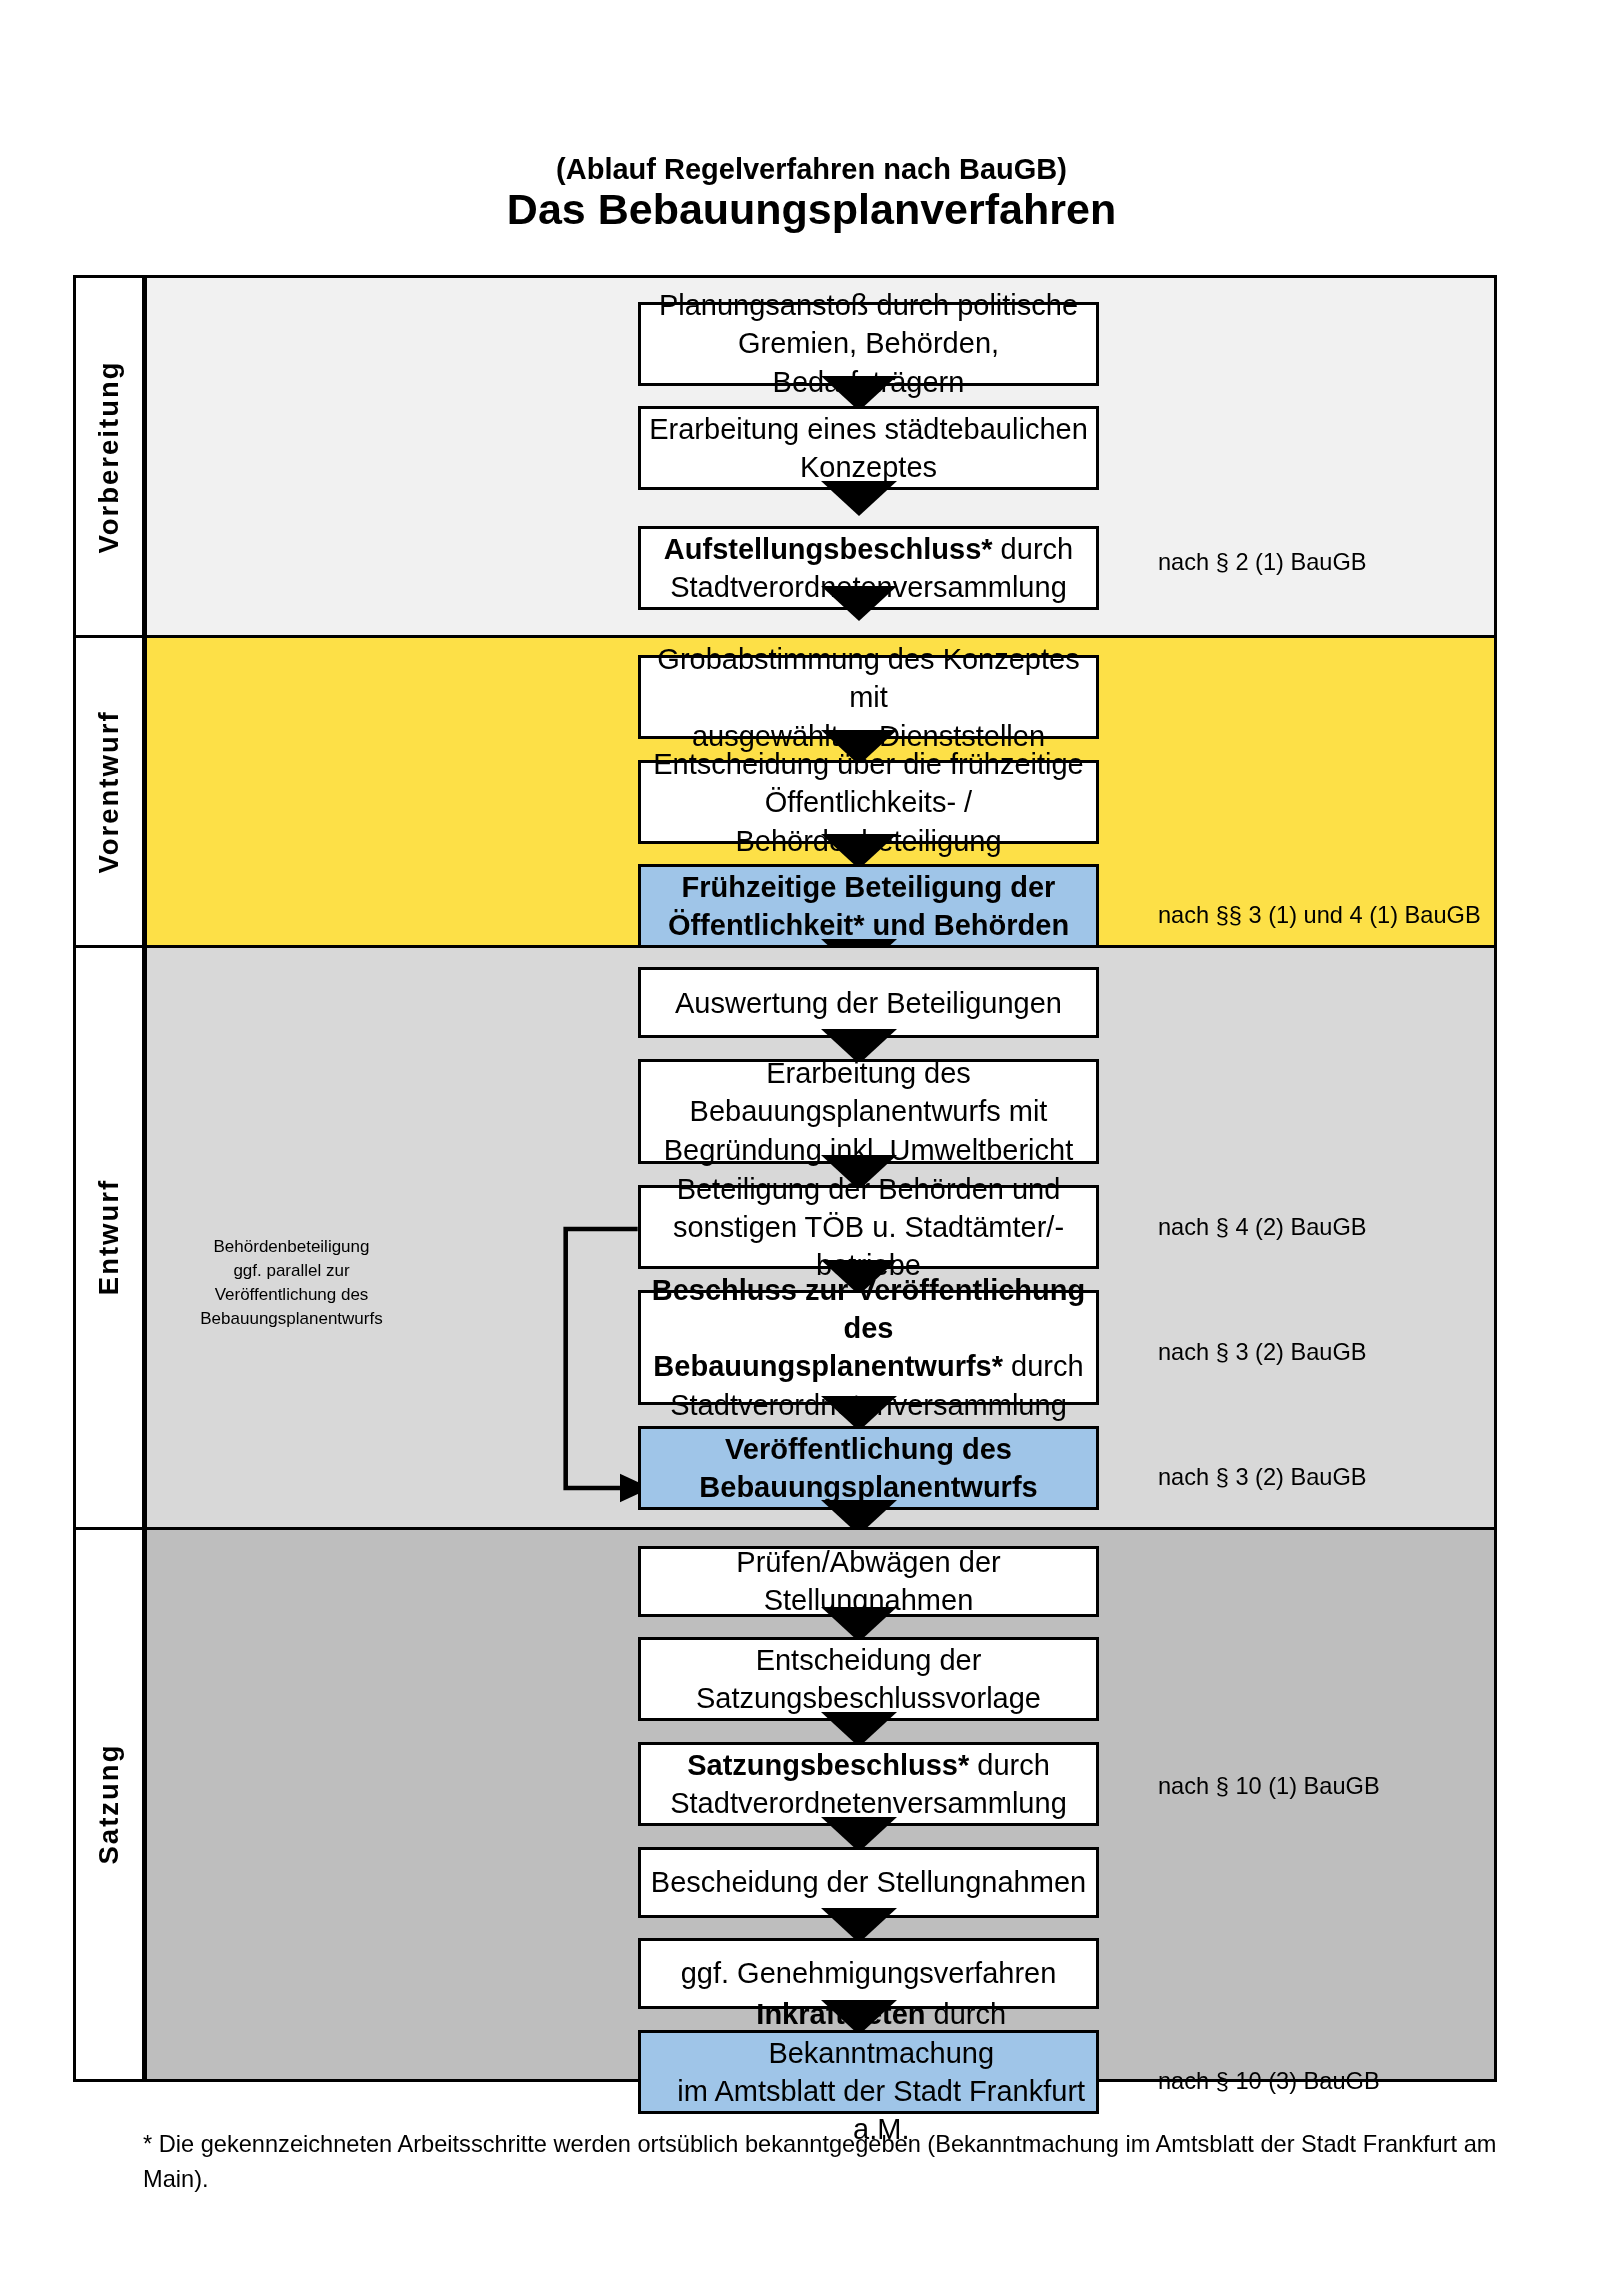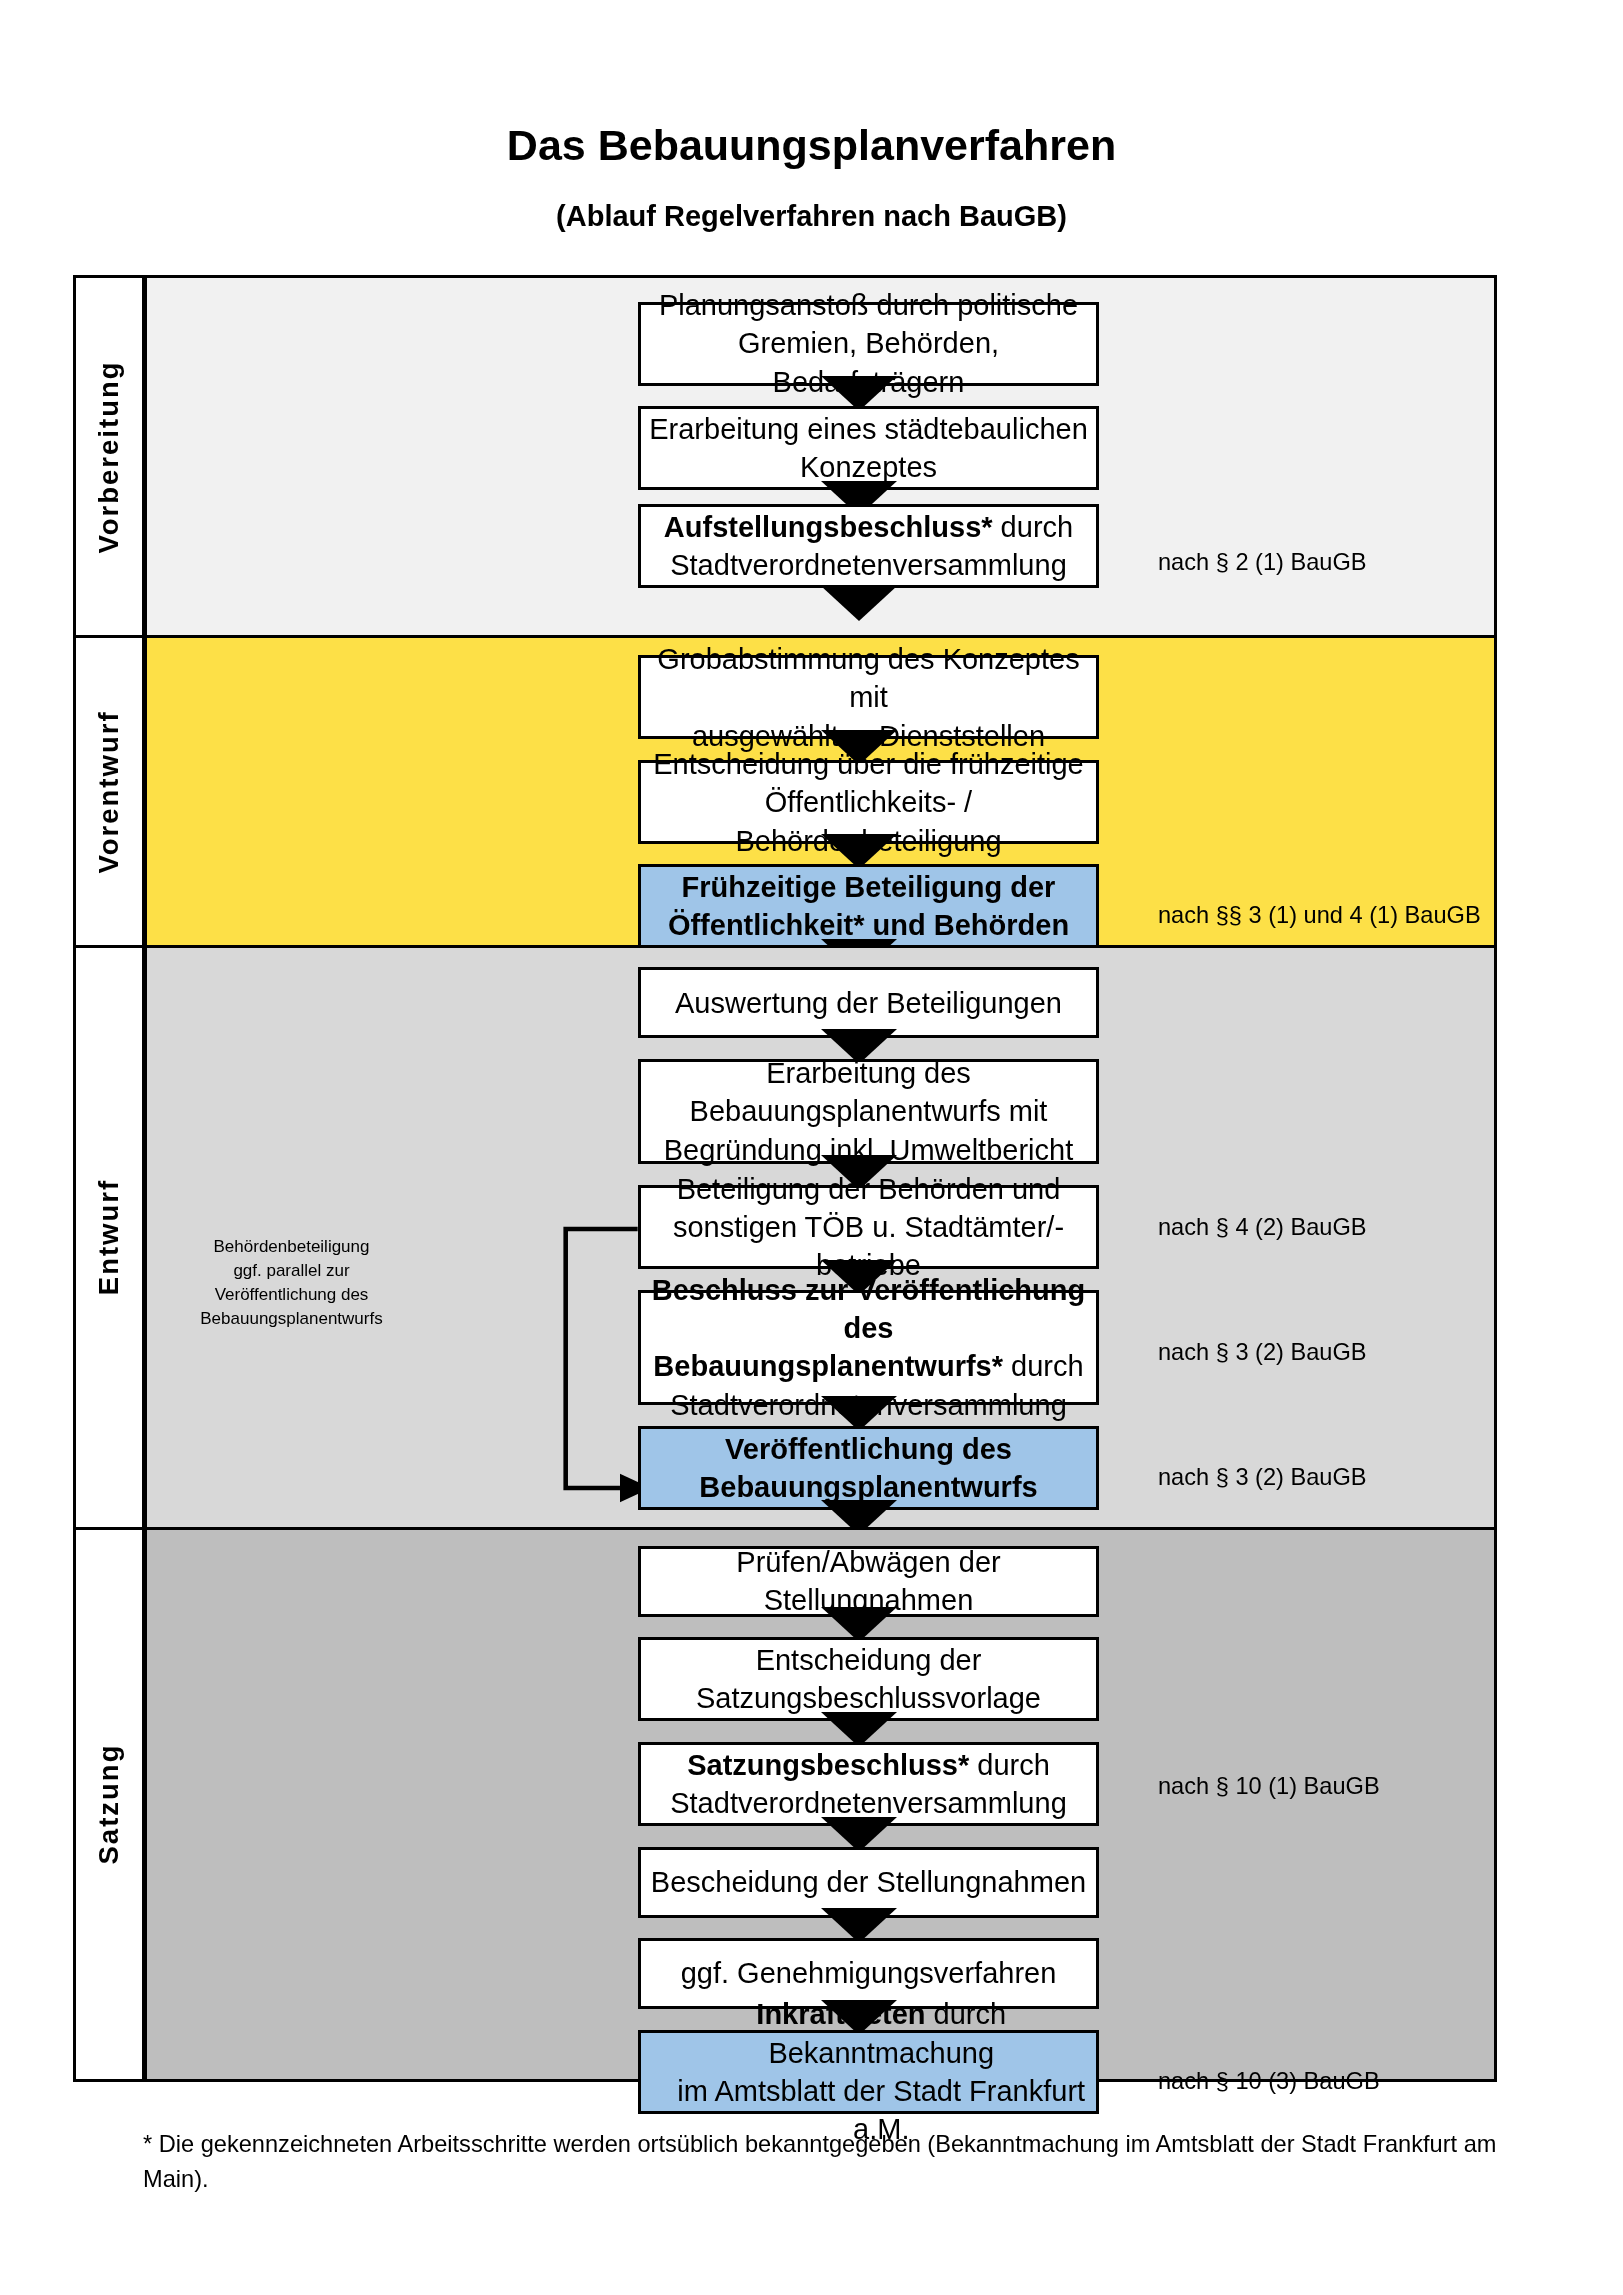--- a/index.html
+++ b/index.html
@@ -159,22 +159,22 @@
     top: 2127px;
     width: 1358px;
     font-size: 23.6px;
     line-height: 1.5;
   }
 </style>
 </head>
 <body>
 
 <div id="title-block">
+  <div id="sub-title">(Ablauf Regelverfahren nach BauGB)</div>
   <div id="main-title">Das Bebauungsplanverfahren</div>
-  <div id="sub-title">(Ablauf Regelverfahren nach BauGB)</div>
 </div>
 
 <div id="diagram-frame">
 
   <div class="phase-row" style="height:361px;">
     <div class="phase-label-cell">
       <span class="phase-label-text">Vorbereitung</span>
     </div>
     <div class="phase-body shade-1">
 
@@ -185,21 +185,21 @@
       </div>
       <div class="arrow-down" style="top:98px;"></div>
 
       <div class="flow-box" style="top:128px;height:84px;">
         <span class="txt">
           <span>Erarbeitung eines städtebaulichen</span><br><span>Konzeptes</span>
         </span>
       </div>
       <div class="arrow-down" style="top:203px;"></div>
 
-      <div class="flow-box" style="top:226px;height:84px;text-align:center;">
+      <div class="flow-box" style="top:248px;height:84px;text-align:center;">
         <span class="txt">
           <b>Aufstellungsbeschluss*</b><span> durch</span><br><span>Stadtverordnetenversammlung</span>
         </span>
       </div>
       <div class="arrow-down" style="top:308px;"></div>
 
       <div class="legal-ref" style="top:271px;">nach § 2 (1) BauGB</div>
     </div>
   </div>
 

